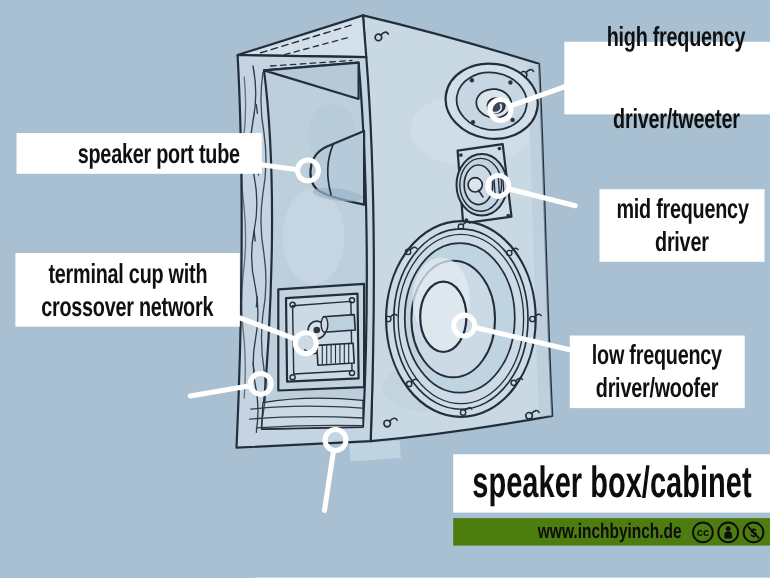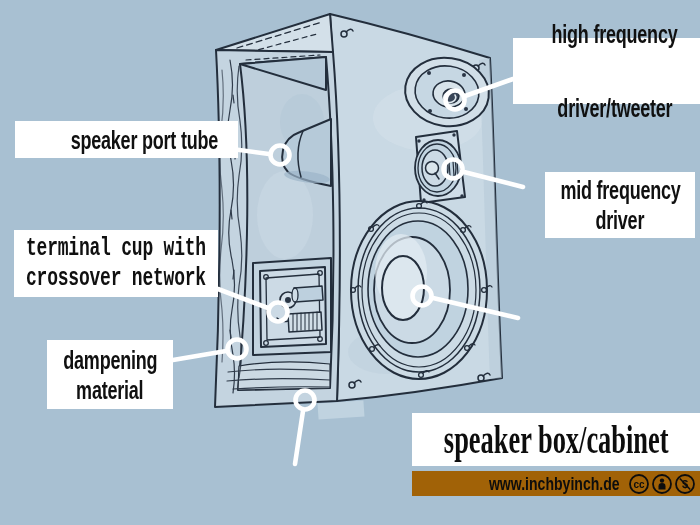--- a/index.html
+++ b/index.html
@@ -23,37 +23,37 @@
   }
   .label span{
     display:block;white-space:nowrap;
     line-height:30px;
     transform:scaleX(0.72);
     letter-spacing:-0.3px;
   }
   #label-high-frequency{left:513px;top:38px;width:203px;height:66px;gap:44px;}
   #label-speaker-port{left:15px;top:121px;width:188px;height:37px;padding-left:35px;}
   #label-mid-frequency{left:523px;top:172px;width:150px;height:66px;margin-left:22px;}
-  #label-terminal-cup{left:14px;top:230px;width:204px;height:67px;font-family:Liberation Mono, monospace;}
+  #label-terminal-cup{left:14px;top:230px;width:204px;height:67px;}
   #label-low-frequency{left:518px;top:305px;width:159px;height:66px;}
   #label-dampening{left:47px;top:340px;width:126px;height:69px;}
   #label-cabinet{left:208px;top:466px;width:153px;height:35px;}
   #title-box{
     position:absolute;left:412px;top:413px;width:288px;height:53px;
     background:#ffffff;color:#0d0d0d;
-    display:flex;align-items:center;justify-content:center;font-family:Liberation Serif, serif;
+    display:flex;align-items:center;justify-content:center;
   }
   #title-box span{
     display:block;white-space:nowrap;
     font-weight:700;font-size:40px;line-height:53px;
     transform:scaleX(0.66);
   }
   #footer-bar{
     position:absolute;left:412px;top:471px;width:288px;height:25px;
-    background:#a16207;color:#0d0d0d;
+    background:#4d7c0f;color:#0d0d0d;
     display:flex;align-items:center;justify-content:flex-end;
     gap:9px;padding-right:3px;box-sizing:border-box;
   }
   #footer-bar .site{
     display:block;white-space:nowrap;
     font-weight:700;font-size:19px;
     transform:scaleX(0.74);transform-origin:right center;
   }
 </style>
 </head>
@@ -220,25 +220,25 @@
   <div class="label" id="label-mid-frequency">
     <span>mid frequency</span>
     <span>driver</span>
   </div>
 
   <div class="label" id="label-terminal-cup">
     <span>terminal cup with</span>
     <span>crossover network</span>
   </div>
 
-
-  <div class="label" id="label-dampening">
-    <span>dampening</span>
-    <span>material</span>
-  </div>
+  <div class="label" id="label-low-frequency">
+    <span>low frequency</span>
+    <span>driver/woofer</span>
+  </div>
+
 
 
   <div id="title-box">
     <span>speaker box/cabinet</span>
   </div>
 
   <div id="footer-bar">
     <span class="site">www.inchbyinch.de</span>
     <svg width="68" height="22" viewBox="0 0 68 22">
       <g stroke="#0d0d0d" stroke-width="1.8" fill="none">

